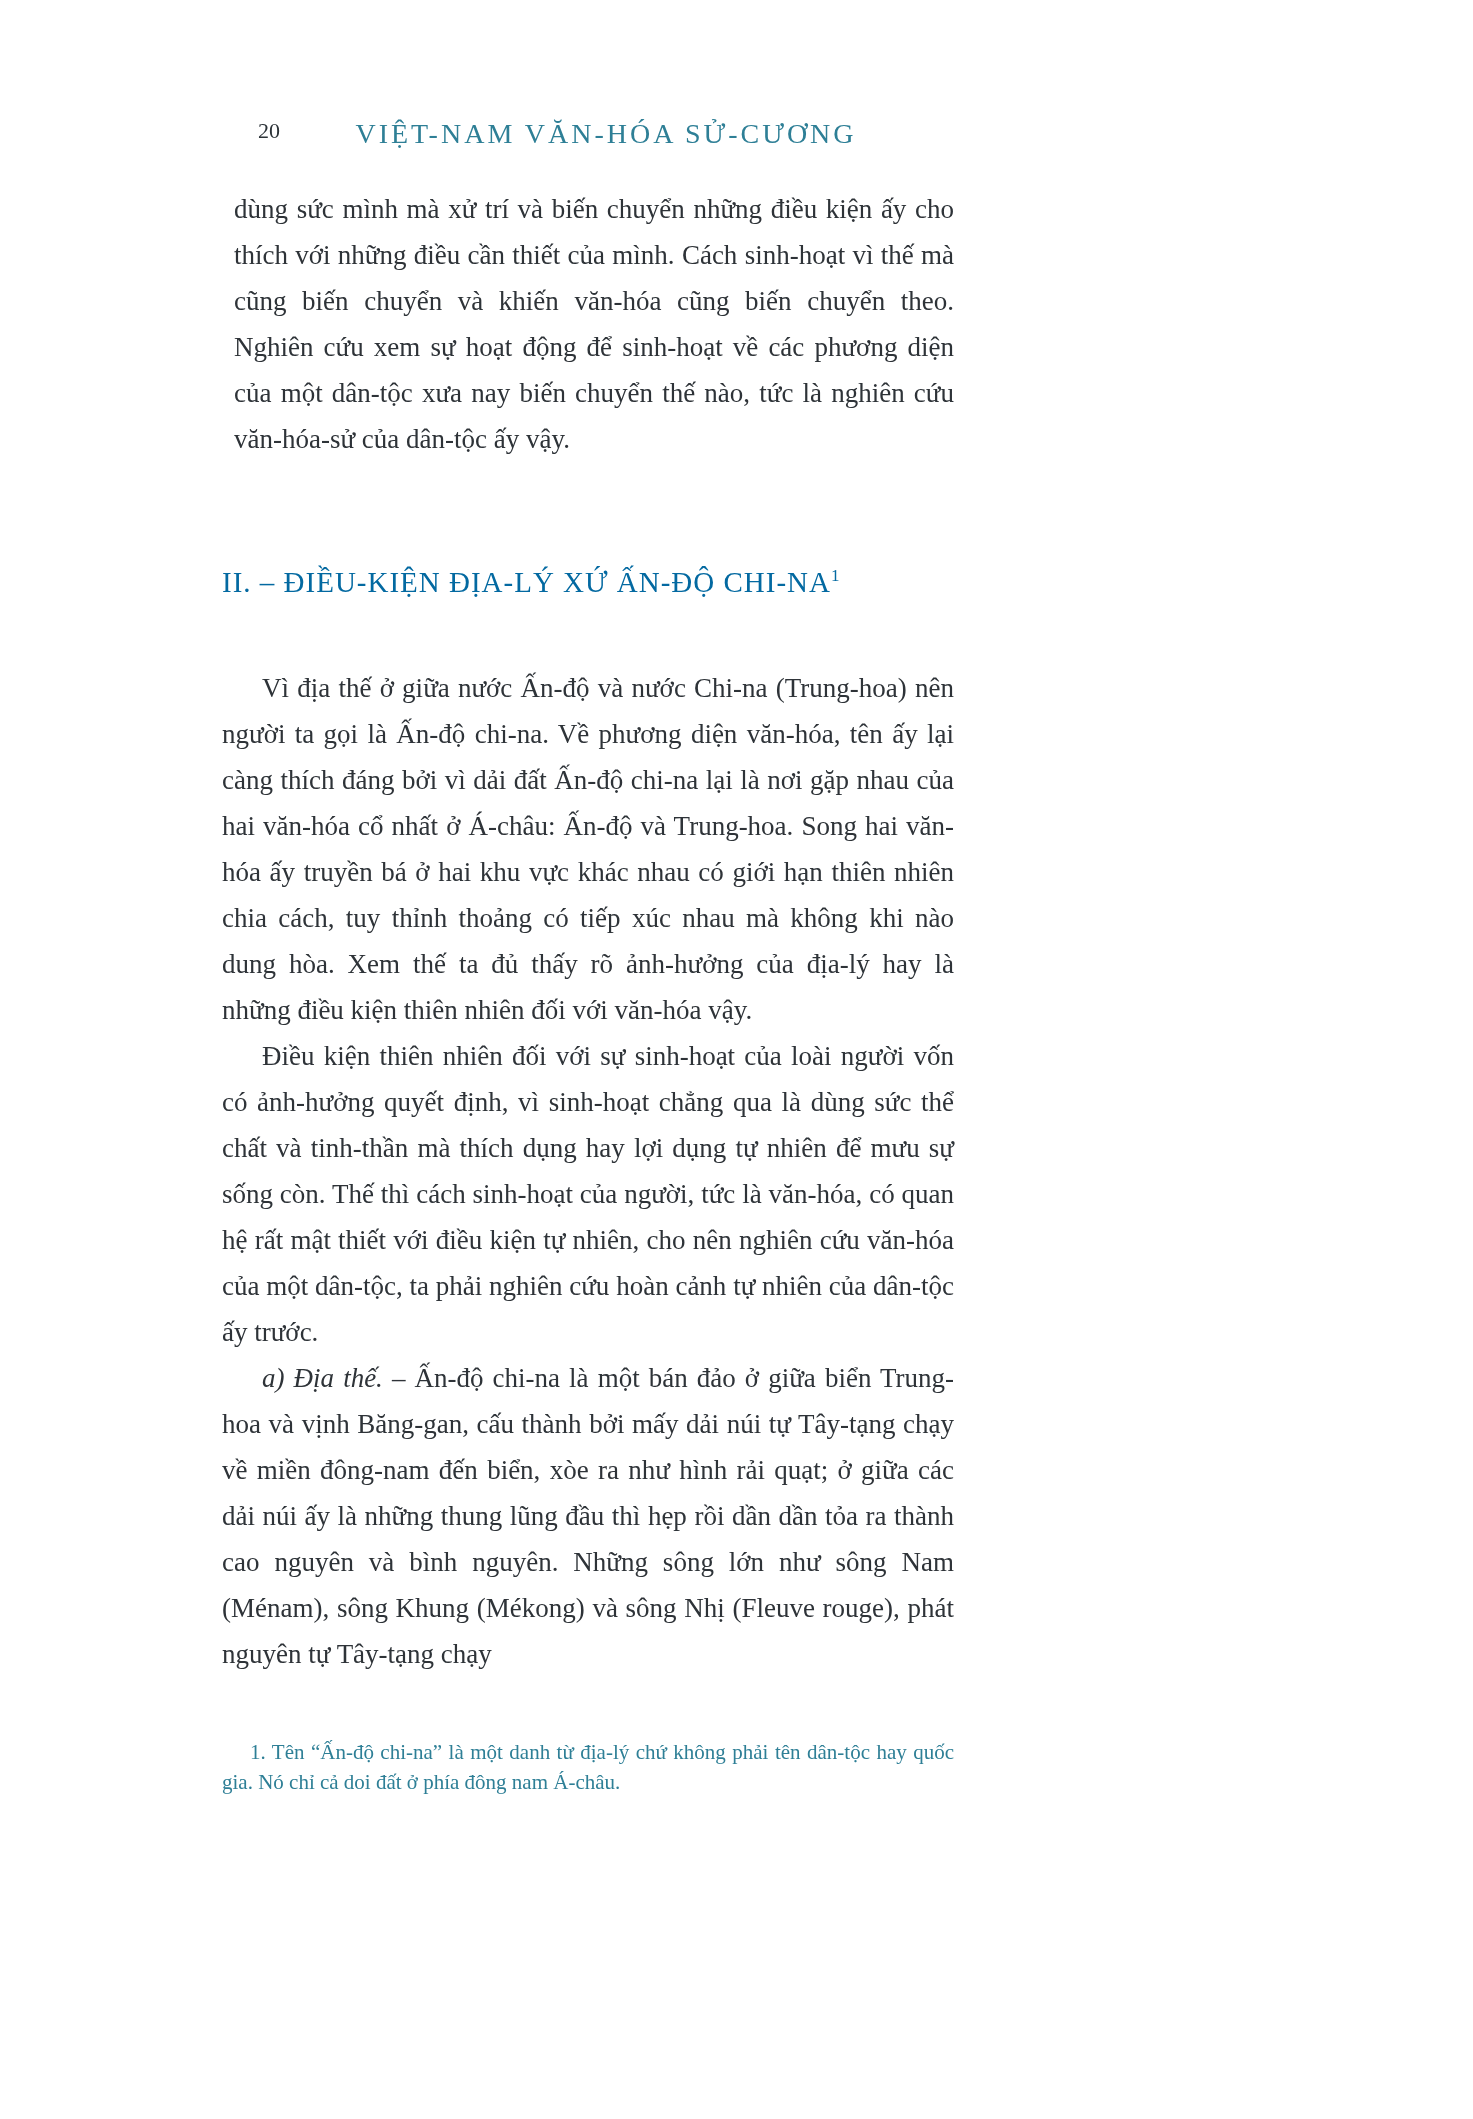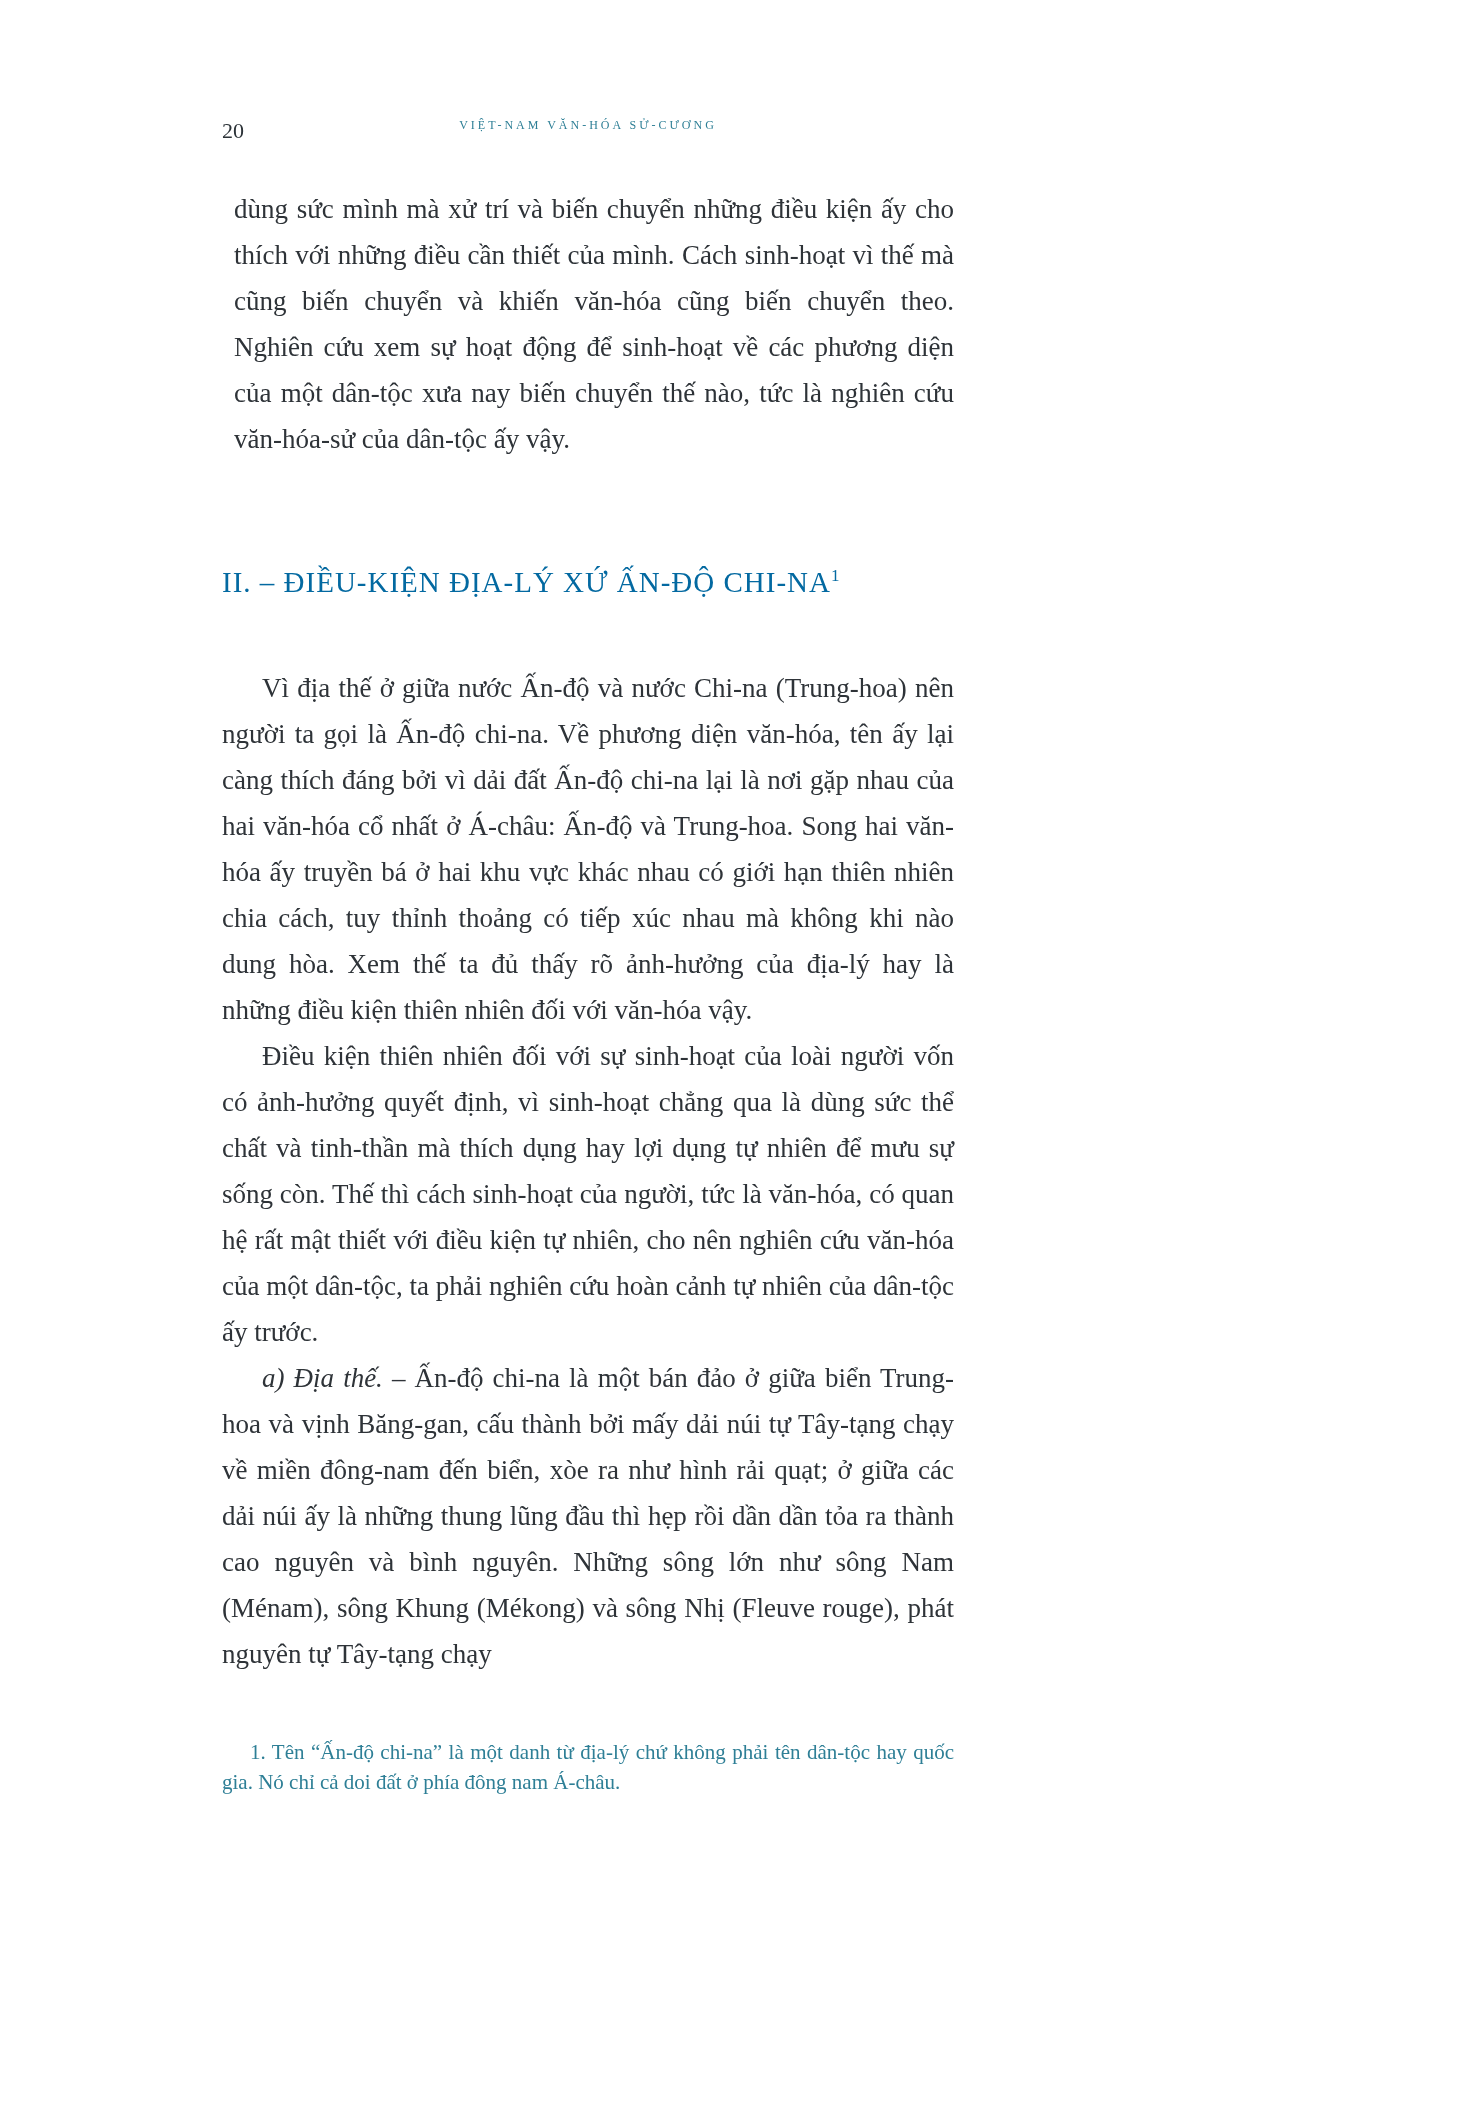--- a/index.html
+++ b/index.html
@@ -27,34 +27,35 @@
     position: absolute;
     left: 222px;
     top: 118px;
     width: 732px;
   }
 
   .running-head {
     position: relative;
     height: 30px;
     margin-bottom: 38px;
+    margin-left: 36px;
   }
 
   .page-num {
     position: absolute;
     left: 0;
     top: 0;
     font-size: 22px;
     color: #2c3338;
   }
 
   .running-title {
     display: block;
     text-align: center;
-    font-size: 12px;
+    font-size: 28px;
     letter-spacing: 3px;
     color: #2e7f96;
   }
 
   .body-text p.para {
     font-size: 27px;
     line-height: 46px;
     text-align: justify;
     text-indent: 40px;
     color: #2e3338;

